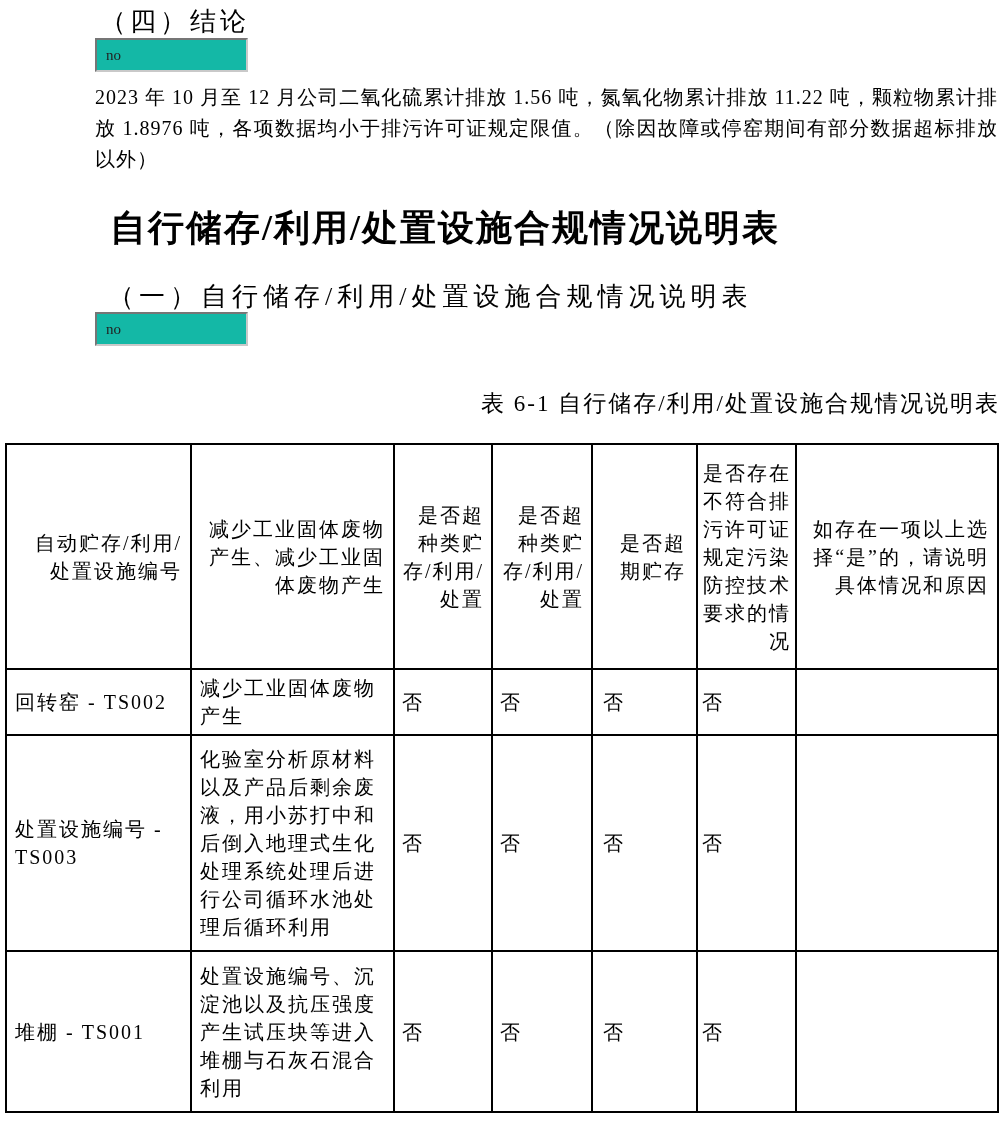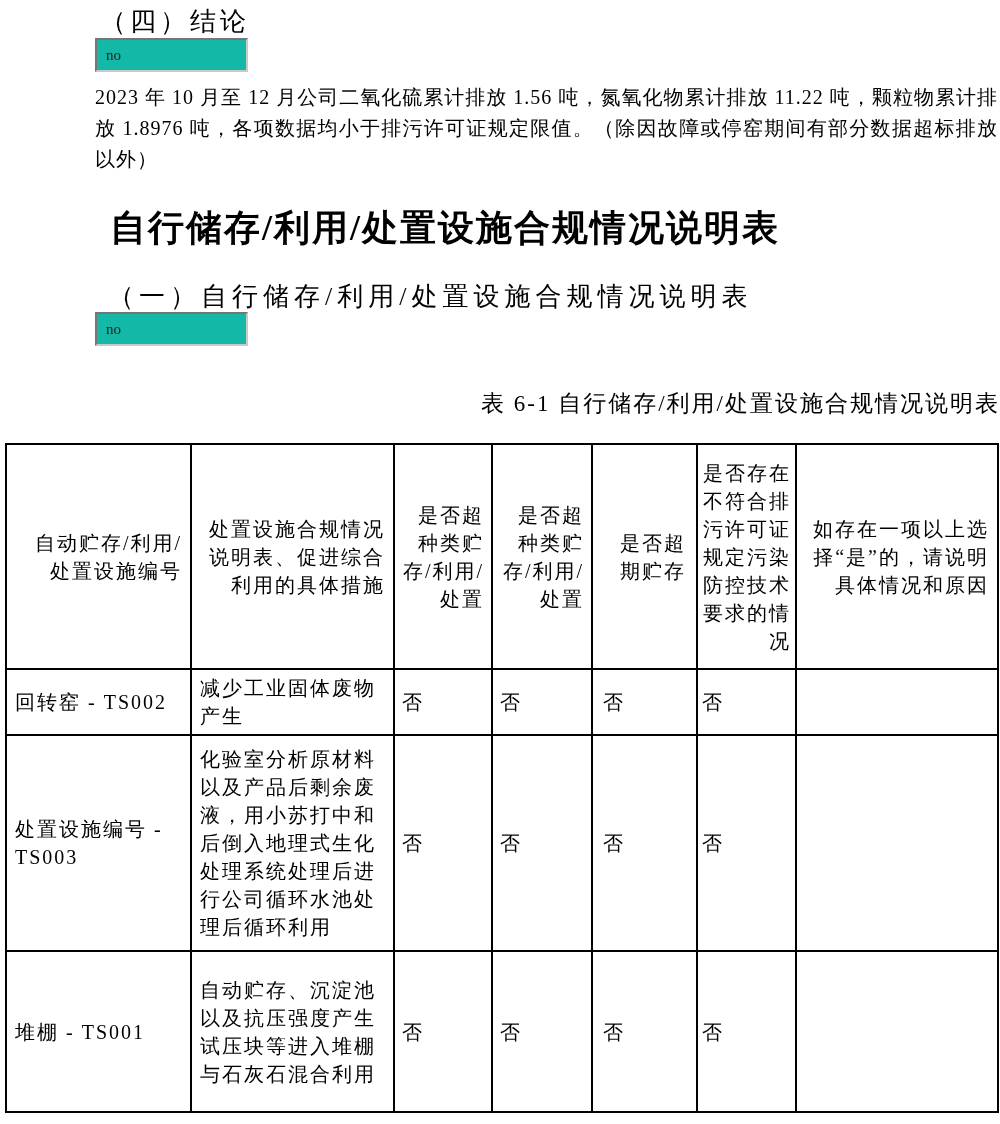--- a/index.html
+++ b/index.html
@@ -83,21 +83,21 @@
       <col style="width:203px">
       <col style="width:98px">
       <col style="width:100px">
       <col style="width:105px">
       <col style="width:99px">
       <col style="width:202px">
     </colgroup>
     <thead>
       <tr class="hdr">
         <th>自动贮存/利用/处置设施编号</th>
-        <th>处置设施合规情况说明表、促进综合利用的具体措施</th>
+        <th>减少工业固体废物产生、减少工业固体废物产生</th>
         <th>是否超种类贮存/利用/处置</th>
         <th>是否超种类贮存/利用/处置</th>
         <th>是否超期贮存</th>
         <th>是否存在不符合排污许可证规定污染防控技术要求的情况</th>
         <th>如存在一项以上选择“是”的，请说明具体情况和原因</th>
       </tr>
     </thead>
     <tbody>
       <tr class="r1">
         <td>回转窑 - TS002</td>
@@ -112,21 +112,21 @@
         <td>处置设施编号 - TS003</td>
         <td>化验室分析原材料以及产品后剩余废液，用小苏打中和后倒入地理式生化处理系统处理后进行公司循环水池处理后循环利用</td>
         <td>否</td>
         <td>否</td>
         <td>否</td>
         <td>否</td>
         <td></td>
       </tr>
       <tr class="r3">
         <td>堆棚 - TS001</td>
-        <td>自动贮存、沉淀池以及抗压强度产生试压块等进入堆棚与石灰石混合利用</td>
+        <td>处置设施编号、沉淀池以及抗压强度产生试压块等进入堆棚与石灰石混合利用</td>
         <td>否</td>
         <td>否</td>
         <td>否</td>
         <td>否</td>
         <td></td>
       </tr>
     </tbody>
   </table>
 
 </div>

